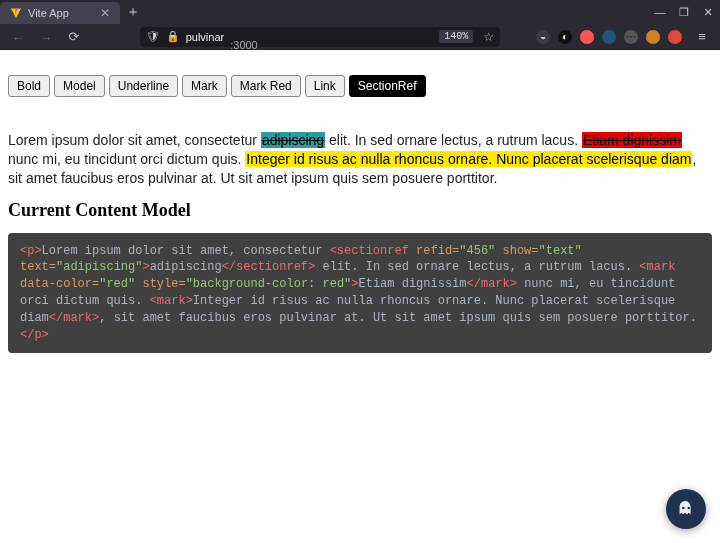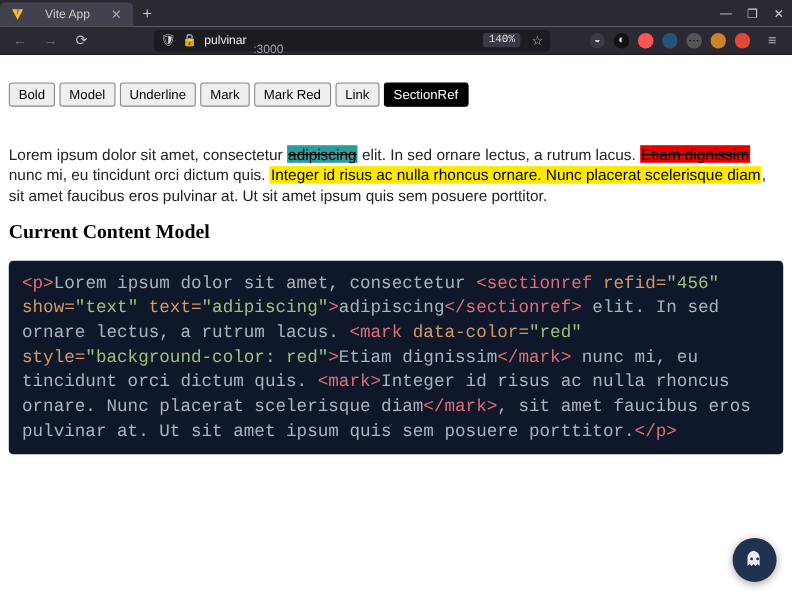--- a/index.html
+++ b/index.html
@@ -5,21 +5,21 @@
   * { box-sizing: border-box; }
   html, body { margin: 0; padding: 0; font-family: -apple-system, BlinkMacSystemFont, "Segoe UI", Arial, sans-serif; }
   body { width: 720px; height: 543px; background: #fff; position: relative; overflow: hidden; }
 
   
   .titlebar {
     height: 24px; background: #2b2a33; display: flex; align-items: stretch;
     color: #ccc; font-size: 11px;
   }
   .tab {
-    display: flex; align-items: center; gap: 19px;
+    display: flex; align-items: center; gap: 6px;
     background: #42414d; padding: 0 10px; border-top-left-radius: 5px; border-top-right-radius: 5px;
     margin-top: 2px; min-width: 120px; justify-content: center;
   }
   .tab .favicon { width: 12px; height: 12px; }
   .tab .close { margin-left: auto; font-size: 12px; opacity: .7; }
   .newtab { width: 26px; display: flex; align-items: center; justify-content: center; color: #ccc; font-size: 14px; }
   .win-controls { margin-left: auto; display: flex; }
   .win-controls > div { width: 24px; display: flex; align-items: center; justify-content: center; font-size: 11px; color: #ccc; }
 
   .toolbar {
@@ -63,22 +63,22 @@
   .btn.active { background: #000; color: #fff; border-color: #000; text-align: right; }
 
   .para { font-size: 14px; color: #222; line-height: 1.35; margin: 0 0 12px 0; }
   .mk-teal { background: #2a9d9d; color: #000; text-decoration: line-through; padding: 0 1px; }
   .mk-red  { background: #e60000; color: #000; text-decoration: line-through; padding: 0 1px; }
   .mk-yel  { background: #ffe900; color: #000; padding: 0 1px; }
 
   h2.cur { font-family: Georgia, "Times New Roman", serif; font-weight: 700; font-size: 18px; margin: 12px 0 10px 0; }
 
   pre.code {
-    background: #0f172a; color: #abb2bf; font-family: "SFMono-Regular", Consolas, "Liberation Mono", Menlo, monospace;
-    font-size: 16px; padding: 10px 12px; border-radius: 4px; overflow: hidden;
+    background: #404040; color: #abb2bf; font-family: "SFMono-Regular", Consolas, "Liberation Mono", Menlo, monospace;
+    font-size: 12px; padding: 10px 12px; border-radius: 4px; overflow: hidden;
     white-space: pre-wrap; word-break: break-word; line-height: 1.4;
   }
   .t-tag  { color: #e06c75; }
   .t-attr { color: #d19a66; }
   .t-str  { color: #98c379; }
   .t-txt  { color: #abb2bf; }
 
   
   .fab {
     position: absolute; right: 14px; bottom: 14px;

